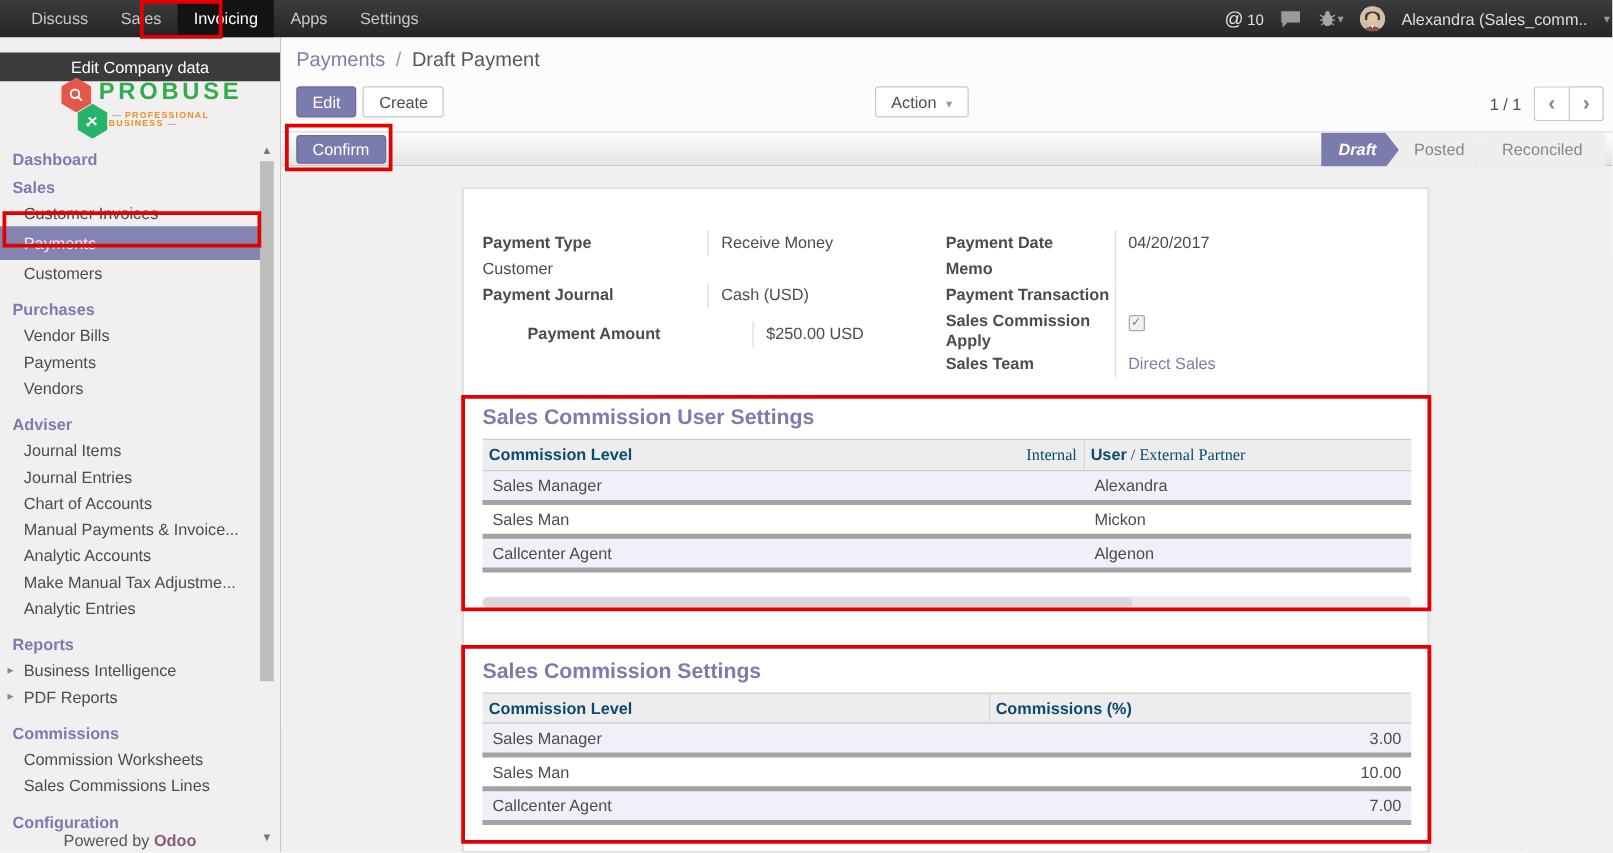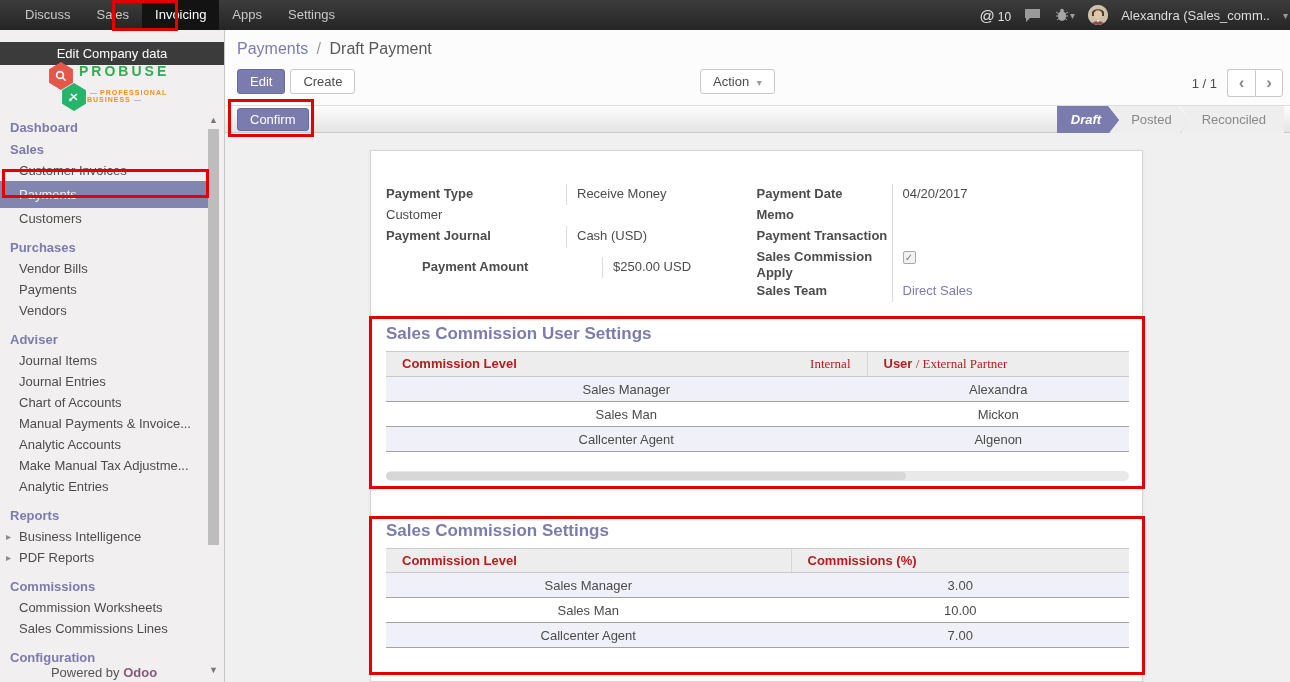--- a/index.html
+++ b/index.html
@@ -36,21 +36,21 @@
     position:absolute; left:0; top:12px; width:100%; height:23px;
     background:#3b3b3b; color:#fff; text-align:center; line-height:23px; cursor:pointer;
   }
   .logo { position:absolute; left:45px; top:30px; width:150px; height:52px; }
   .hex { position:absolute; width:26px; height:28px;
     clip-path:polygon(50% 0,96% 26%,96% 74%,50% 100%,4% 74%,4% 26%);
     display:flex; align-items:center; justify-content:center; color:#fff; }
   .hex-red { left:3px; top:2px; background:#e4574b; z-index:2; }
   .hex-green { left:16px; top:23px; background:#27b36a; z-index:1; }
   .hex svg { width:14px; height:14px; }
-  .logo-title { position:absolute; left:34px; top:3px; font-size:14px; font-weight:bold; color:#2fae4e; letter-spacing:3px; }
+  .logo-title { position:absolute; left:34px; top:3px; font-size:19px; font-weight:bold; color:#2fae4e; letter-spacing:3px; }
   .logo-sub { position:absolute; left:42px; top:29px; font-size:7px; font-weight:bold; color:#ef9022; letter-spacing:1px; }
   .logo-sub:before,.logo-sub:after{ content:""; display:inline-block; width:7px; height:1px; background:#bbb; vertical-align:middle; margin:0 3px;}
   .menu { position:absolute; left:0; top:86px; width:208px; }
   .mh { font-weight:bold; color:#7c7bad; padding:4px 0 3px 10px; line-height:15px; cursor:pointer; }
   .mh.gap { margin-top:7px; }
   .mi { color:#4c4c4c; padding:3px 0 3px 19px; line-height:15px; cursor:pointer; }
   .mi.sel { background:#8185b0; color:#efefef; padding-top:6px; padding-bottom:6px; }
   .mi.arrow { position:relative; }
   .mi.arrow .exp { position:absolute; left:6px; top:3px; font-size:10px; color:#8a8a8a; }
   .powered { position:absolute; left:0; bottom:2px; width:208px; text-align:center; color:#555; }
@@ -108,22 +108,22 @@
   .fval { flex:1; border-left:1px solid #dcdcdc; padding:2px 0 2px 10px; color:#4c4c4c; line-height:16px; }
   .fval.link { color:#7c7bad; cursor:pointer; }
   .checkbox { display:inline-block; width:13px; height:13px; border:1px solid #a8a8a8; background:#f2f2f2;
     border-radius:2px; font-size:10px; line-height:11px; text-align:center; color:#7a7a7a; cursor:pointer; }
   
   .section-title { font-size:17px; font-weight:bold; color:#7c7bad; }
   .sec1 .section-title { margin-top:22px; }
   .sec2 .section-title { margin-top:40px; }
   .otable { width:743px; border-collapse:collapse; margin-top:7px; }
   .otable th { background:#ededed; border-top:1px solid #cacaca; border-bottom:1px solid #cacaca;
-    font-weight:bold; text-align:left; padding:4px 16px; height:24px; color:#b91c1c; }
-  .otable td { padding:4px 8px; height:25px; border-bottom:1px solid #a3a3a3;text-align:center; }
+    font-weight:bold; text-align:left; padding:4px 5px; height:24px; color:#0c4a6e; }
+  .otable td { padding:4px 8px; height:25px; border-bottom:4px solid #a3a3a3; }
   .otable tr.alt td { background:#f0f0f8; }
   .otable th + th, .otable td + td { border-left:1px solid #d6d6d6; }
   .otable td { border-left-color:transparent !important; }
   .th-flex { display:flex; justify-content:space-between; align-items:baseline; }
   .serif { font-family:"Liberation Serif", serif; font-weight:normal; }
   .num { text-align:right; }
   .hscroll { width:743px; height:10px; background:#e9e9e9; border-radius:5px; margin-top:19px; position:relative; }
   .hthumb { position:absolute; left:0; top:1px; height:8px; width:70%; background:#d7d7d7; border-radius:4px; cursor:grab; }
   
   .anno { position:absolute; border:3px solid #e50000; pointer-events:none; z-index:50; }

